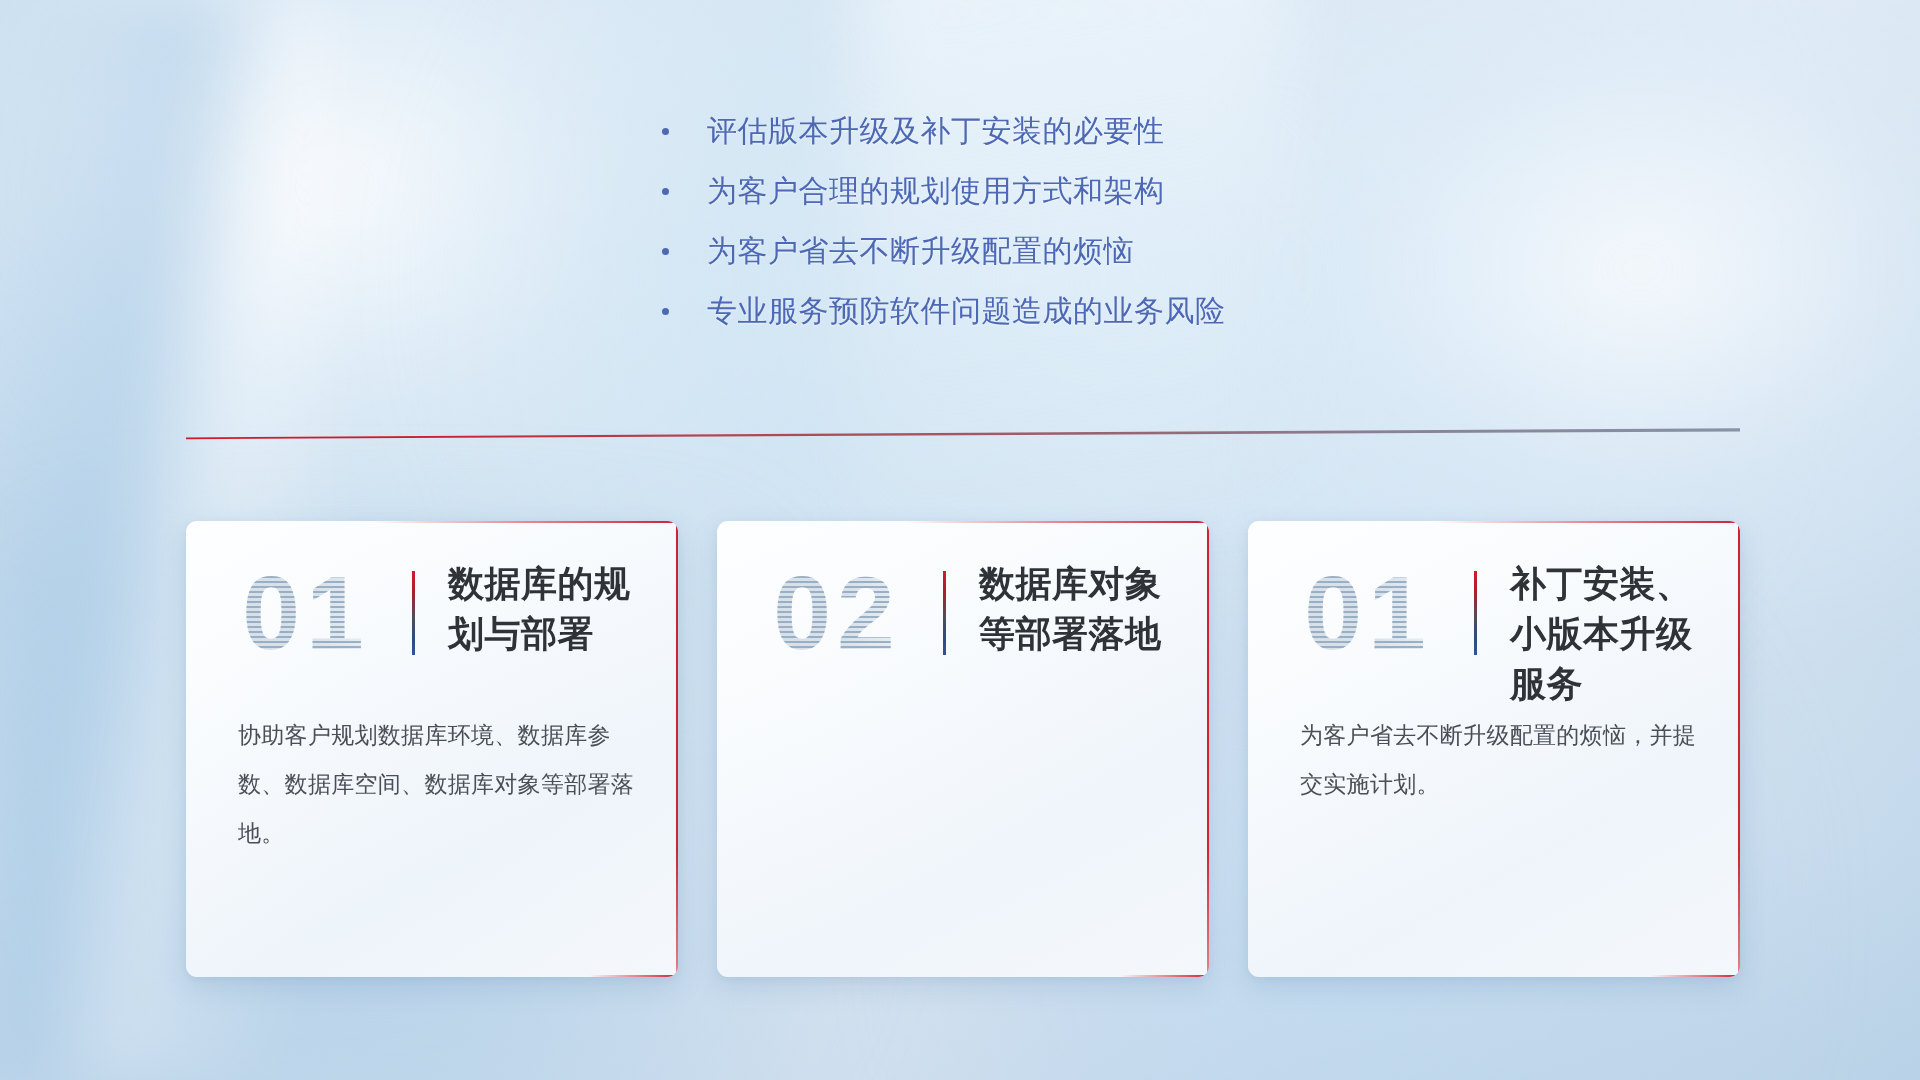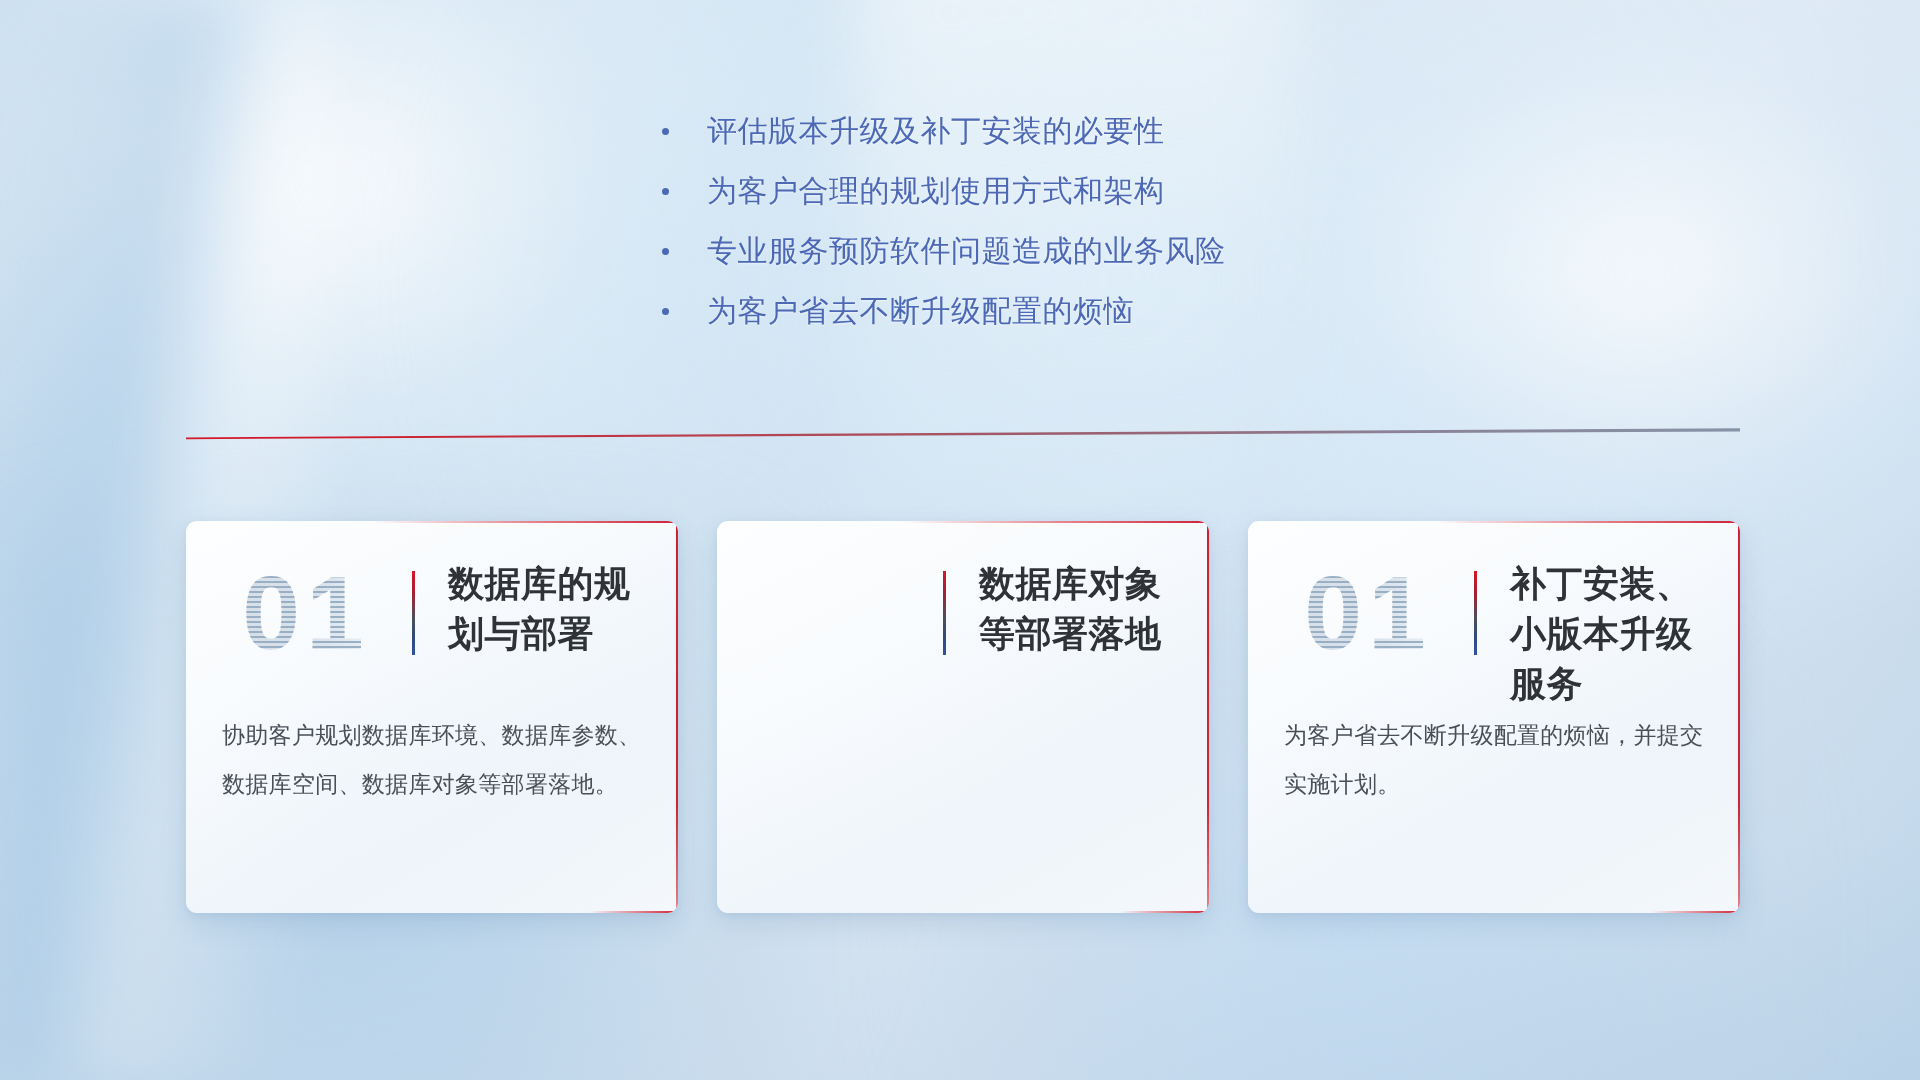--- a/index.html
+++ b/index.html
@@ -87,21 +87,21 @@
   #divider svg{ display:block; width:100%; height:100%; }
 
   
   #cards{
     position:absolute; left:186px; top:521px;
     width:1554px; height:400px;
     display:flex; justify-content:space-between;
   }
   .card{
     position:relative;
-    width:492px; height:392px;
+    width:492px; height:456px;
     border-radius:11px;
     background:linear-gradient(152deg, rgba(255,255,255,.97) 0%, rgba(250,252,254,.95) 34%, rgba(241,246,251,.93) 68%, rgba(246,249,252,.96) 100%);
     box-shadow:0 10px 26px rgba(96,135,175,.20), 0 2px 6px rgba(96,135,175,.10);
     overflow:hidden;
   }
   .card-accent-top{
     position:absolute; right:0; top:0; height:2px; width:62%;
     background:linear-gradient(90deg, rgba(214,40,55,0) 0%, rgba(222,60,74,.55) 45%, #cf2133 100%);
   }
   .card-accent-right{
@@ -138,21 +138,21 @@
     position:absolute; left:226px; top:24px;
     width:3px; height:84px;
     background:linear-gradient(180deg,#d4182b 0%, #a81f30 26%, #4d4f58 55%, #2f4a7e 80%, #2f53a0 100%);
   }
   .card-title{
     position:absolute; left:262px; top:12px; right:12px;
     font-size:36px; line-height:50px; font-weight:700;
     color:#2f3338; letter-spacing:.5px;
   }
   .card-body{
-    position:absolute; left:36px; right:30px; top:190px;
+    position:absolute; left:52px; right:30px; top:190px;
     font-size:23px; line-height:49px;
     color:#4a4f57; letter-spacing:.3px;
   }
 </style>
 </head>
 <body>
 
 <div id="bg-base"></div>
 <div id="bg-glow-a"></div>
 <div id="bg-glow-b"></div>
@@ -172,26 +172,26 @@
       <span class="bullet-text">评估版本升级及补丁安装的必要性</span>
     </div>
 
     <div class="bullet-row">
       <span class="bullet-dot"></span>
       <span class="bullet-text">为客户合理的规划使用方式和架构</span>
     </div>
 
     <div class="bullet-row">
       <span class="bullet-dot"></span>
+      <span class="bullet-text">为客户省去不断升级配置的烦恼</span>
+    </div>
+
+    <div class="bullet-row">
+      <span class="bullet-dot"></span>
       <span class="bullet-text">专业服务预防软件问题造成的业务风险</span>
-    </div>
-
-    <div class="bullet-row">
-      <span class="bullet-dot"></span>
-      <span class="bullet-text">为客户省去不断升级配置的烦恼</span>
     </div>
 
   </div>
 
   <div id="divider">
     <svg viewBox="0 0 1554 12" preserveAspectRatio="none">
       <defs>
         <linearGradient id="divgrad" x1="0" y1="0" x2="1" y2="0">
           <stop offset="0" stop-color="#d41728"></stop>
           <stop offset="0.12" stop-color="#cf1d2d"></stop>
@@ -219,20 +219,23 @@
         <div class="card-title">数据库的规划与部署</div>
       </div>
       <div class="card-body">协助客户规划数据库环境、数据库参数、数据库空间、数据库对象等部署落地。</div>
     </div>
 
     <div class="card">
       <div class="card-accent-top"></div>
       <div class="card-accent-right"></div>
       <div class="card-accent-bottom"></div>
       <div class="card-head">
+        <div class="card-num">
+          <span class="num-glyph">02</span>
+        </div>
         <div class="card-rule"></div>
         <div class="card-title">数据库对象等部署落地</div>
       </div>
     </div>
 
     <div class="card">
       <div class="card-accent-top"></div>
       <div class="card-accent-right"></div>
       <div class="card-accent-bottom"></div>
       <div class="card-head">

